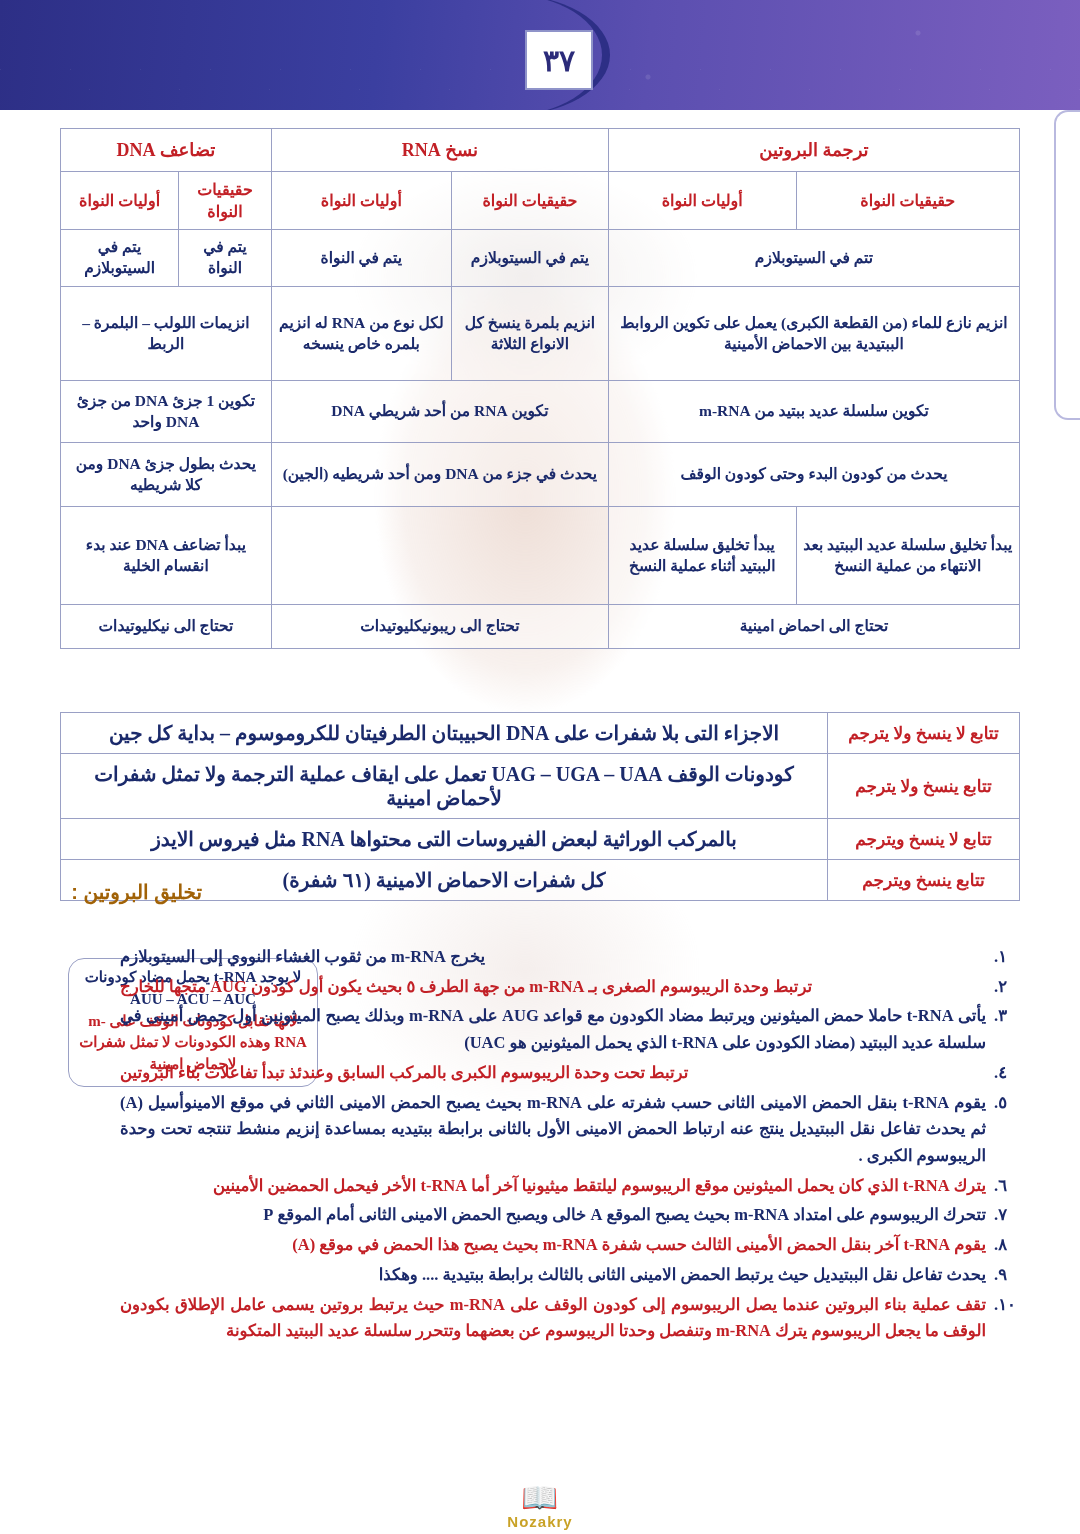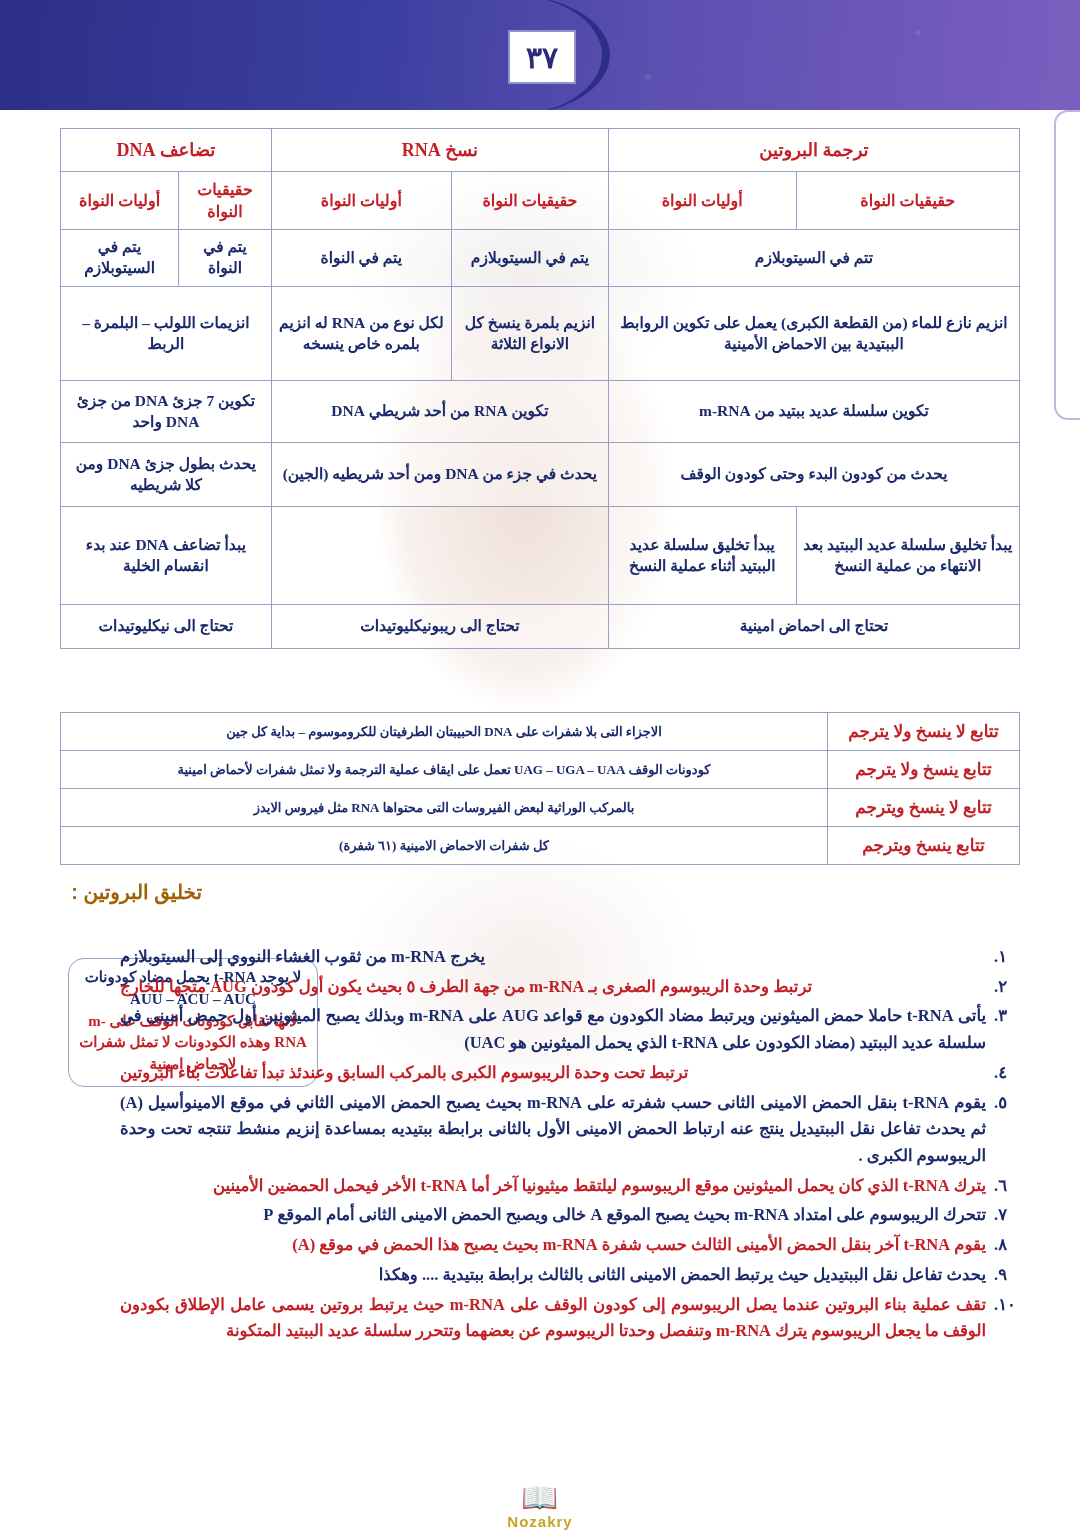--- a/index.html
+++ b/index.html
@@ -41,22 +41,22 @@
     letter-spacing:-0.5px;
     white-space:nowrap;
   }
   .banner-arc {
     position:absolute; right:470px; top:-6px; width:120px; height:122px;
     border-right:8px solid #2d2f86;
     border-top-right-radius:120px 70px;
     border-bottom-right-radius:120px 70px;
   }
   .page-num {
-    position:absolute; left:508px; top:30px;
-    width:68px; height:54px; background:#fff;
+    position:absolute; left:525px; top:30px;
+    width:68px; height:60px; background:#fff;
     border:2px solid #8f93c9;
     display:flex; align-items:center; justify-content:center;
     font-family:Liberation Serif, serif;
     font-size:30px; color:#2b2b7a; font-weight:bold;
   }
   .side-tab {
     position:absolute; right:0; top:110px; width:26px; height:310px;
     border:2px solid #b9b9df; border-right:none;
     border-top-left-radius:14px; border-bottom-left-radius:14px;
     background:#fff;
@@ -107,21 +107,21 @@
   
   .tbl2 {
     position:absolute; right:60px; top:712px; width:960px;
     font-size:16px;
   }
   .tbl2 td {
     border:1px solid #9aa0c5; padding:8px 10px; vertical-align:middle;
     background:rgba(255,255,255,.5);
   }
   .tbl2 .lbl { color:#c22026; font-weight:bold; width:192px; text-align:center; font-size:17px; }
-  .tbl2 .val { color:#1b2a6b; font-weight:bold; text-align:center; font-size:13px; }
+  .tbl2 .val { color:#1b2a6b; font-weight:bold; text-align:center; font-size:20px; }
   .tbl2 .first td { border-top-right-radius:12px; border-top-left-radius:12px; }
   .tbl2 .last td  { border-bottom-right-radius:12px; border-bottom-left-radius:12px; }
 
   
   .note {
     position:absolute; left:68px; top:910px; width:250px;
     border:1px solid #9aa0c5; border-radius:16px;
     padding:8px 8px 10px;
     background:rgba(255,255,255,.72);
     text-align:center; font-size:15px; line-height:1.45;
@@ -199,21 +199,21 @@
     <tr>
       <td class="b" colspan="2" style="height:94px">انزيم نازع للماء (من القطعة الكبرى) يعمل على تكوين الروابط الببتيدية بين الاحماض الأمينية</td>
       <td class="b">انزيم بلمرة ينسخ كل الانواع الثلاثة</td>
       <td class="b">لكل نوع من RNA له انزيم بلمره خاص ينسخه</td>
       <td class="b" colspan="2">انزيمات اللولب – البلمرة – الربط</td>
     </tr>
 
     <tr>
       <td class="b" colspan="2" style="height:62px">تكوين سلسلة عديد ببتيد من m-RNA</td>
       <td class="b" colspan="2">تكوين RNA من أحد شريطي DNA</td>
-      <td class="b" colspan="2">تكوين 7 جزئ DNA من جزئ DNA واحد</td>
+      <td class="b" colspan="2">تكوين 1 جزئ DNA من جزئ DNA واحد</td>
     </tr>
 
     <tr>
       <td class="b" colspan="2" style="height:64px">يحدث من كودون البدء وحتى كودون الوقف</td>
       <td class="b" colspan="2">يحدث في جزء من DNA ومن أحد شريطيه (الجين)</td>
       <td class="b" colspan="2">يحدث بطول جزئ DNA ومن كلا شريطيه</td>
     </tr>
 
     <tr>
       <td class="b" style="height:98px">يبدأ تخليق سلسلة عديد الببتيد بعد الانتهاء من عملية النسخ</td>

